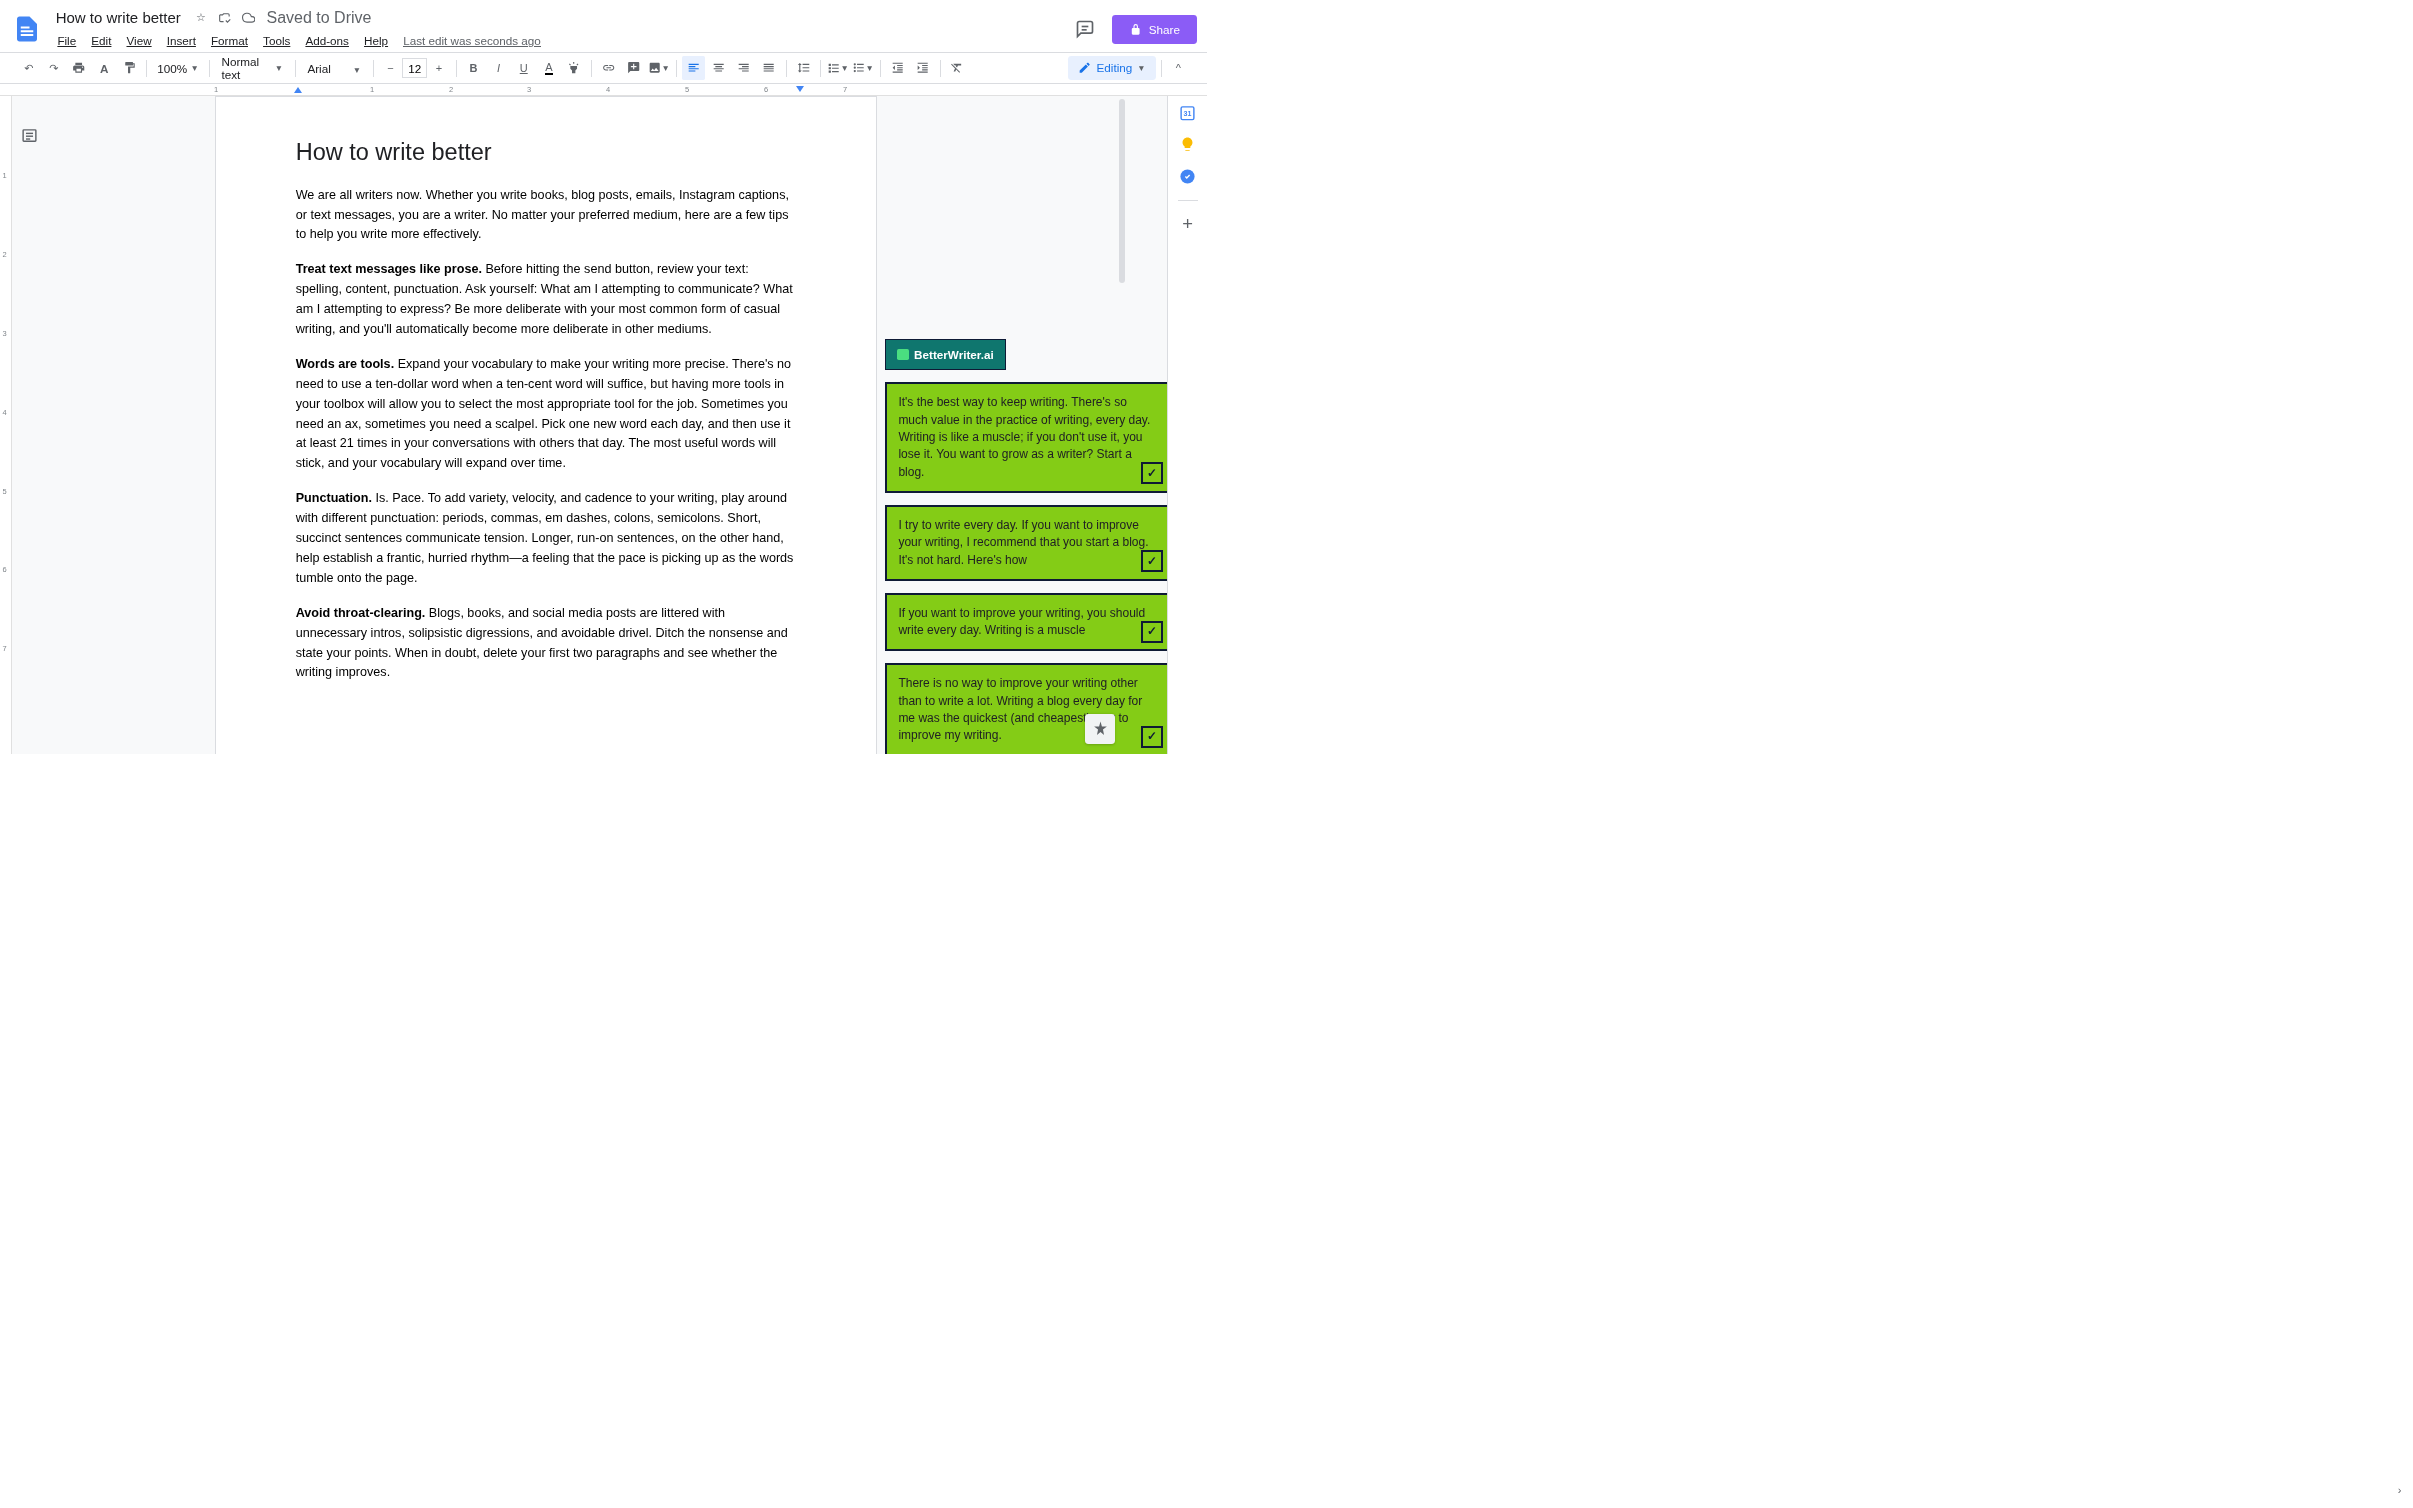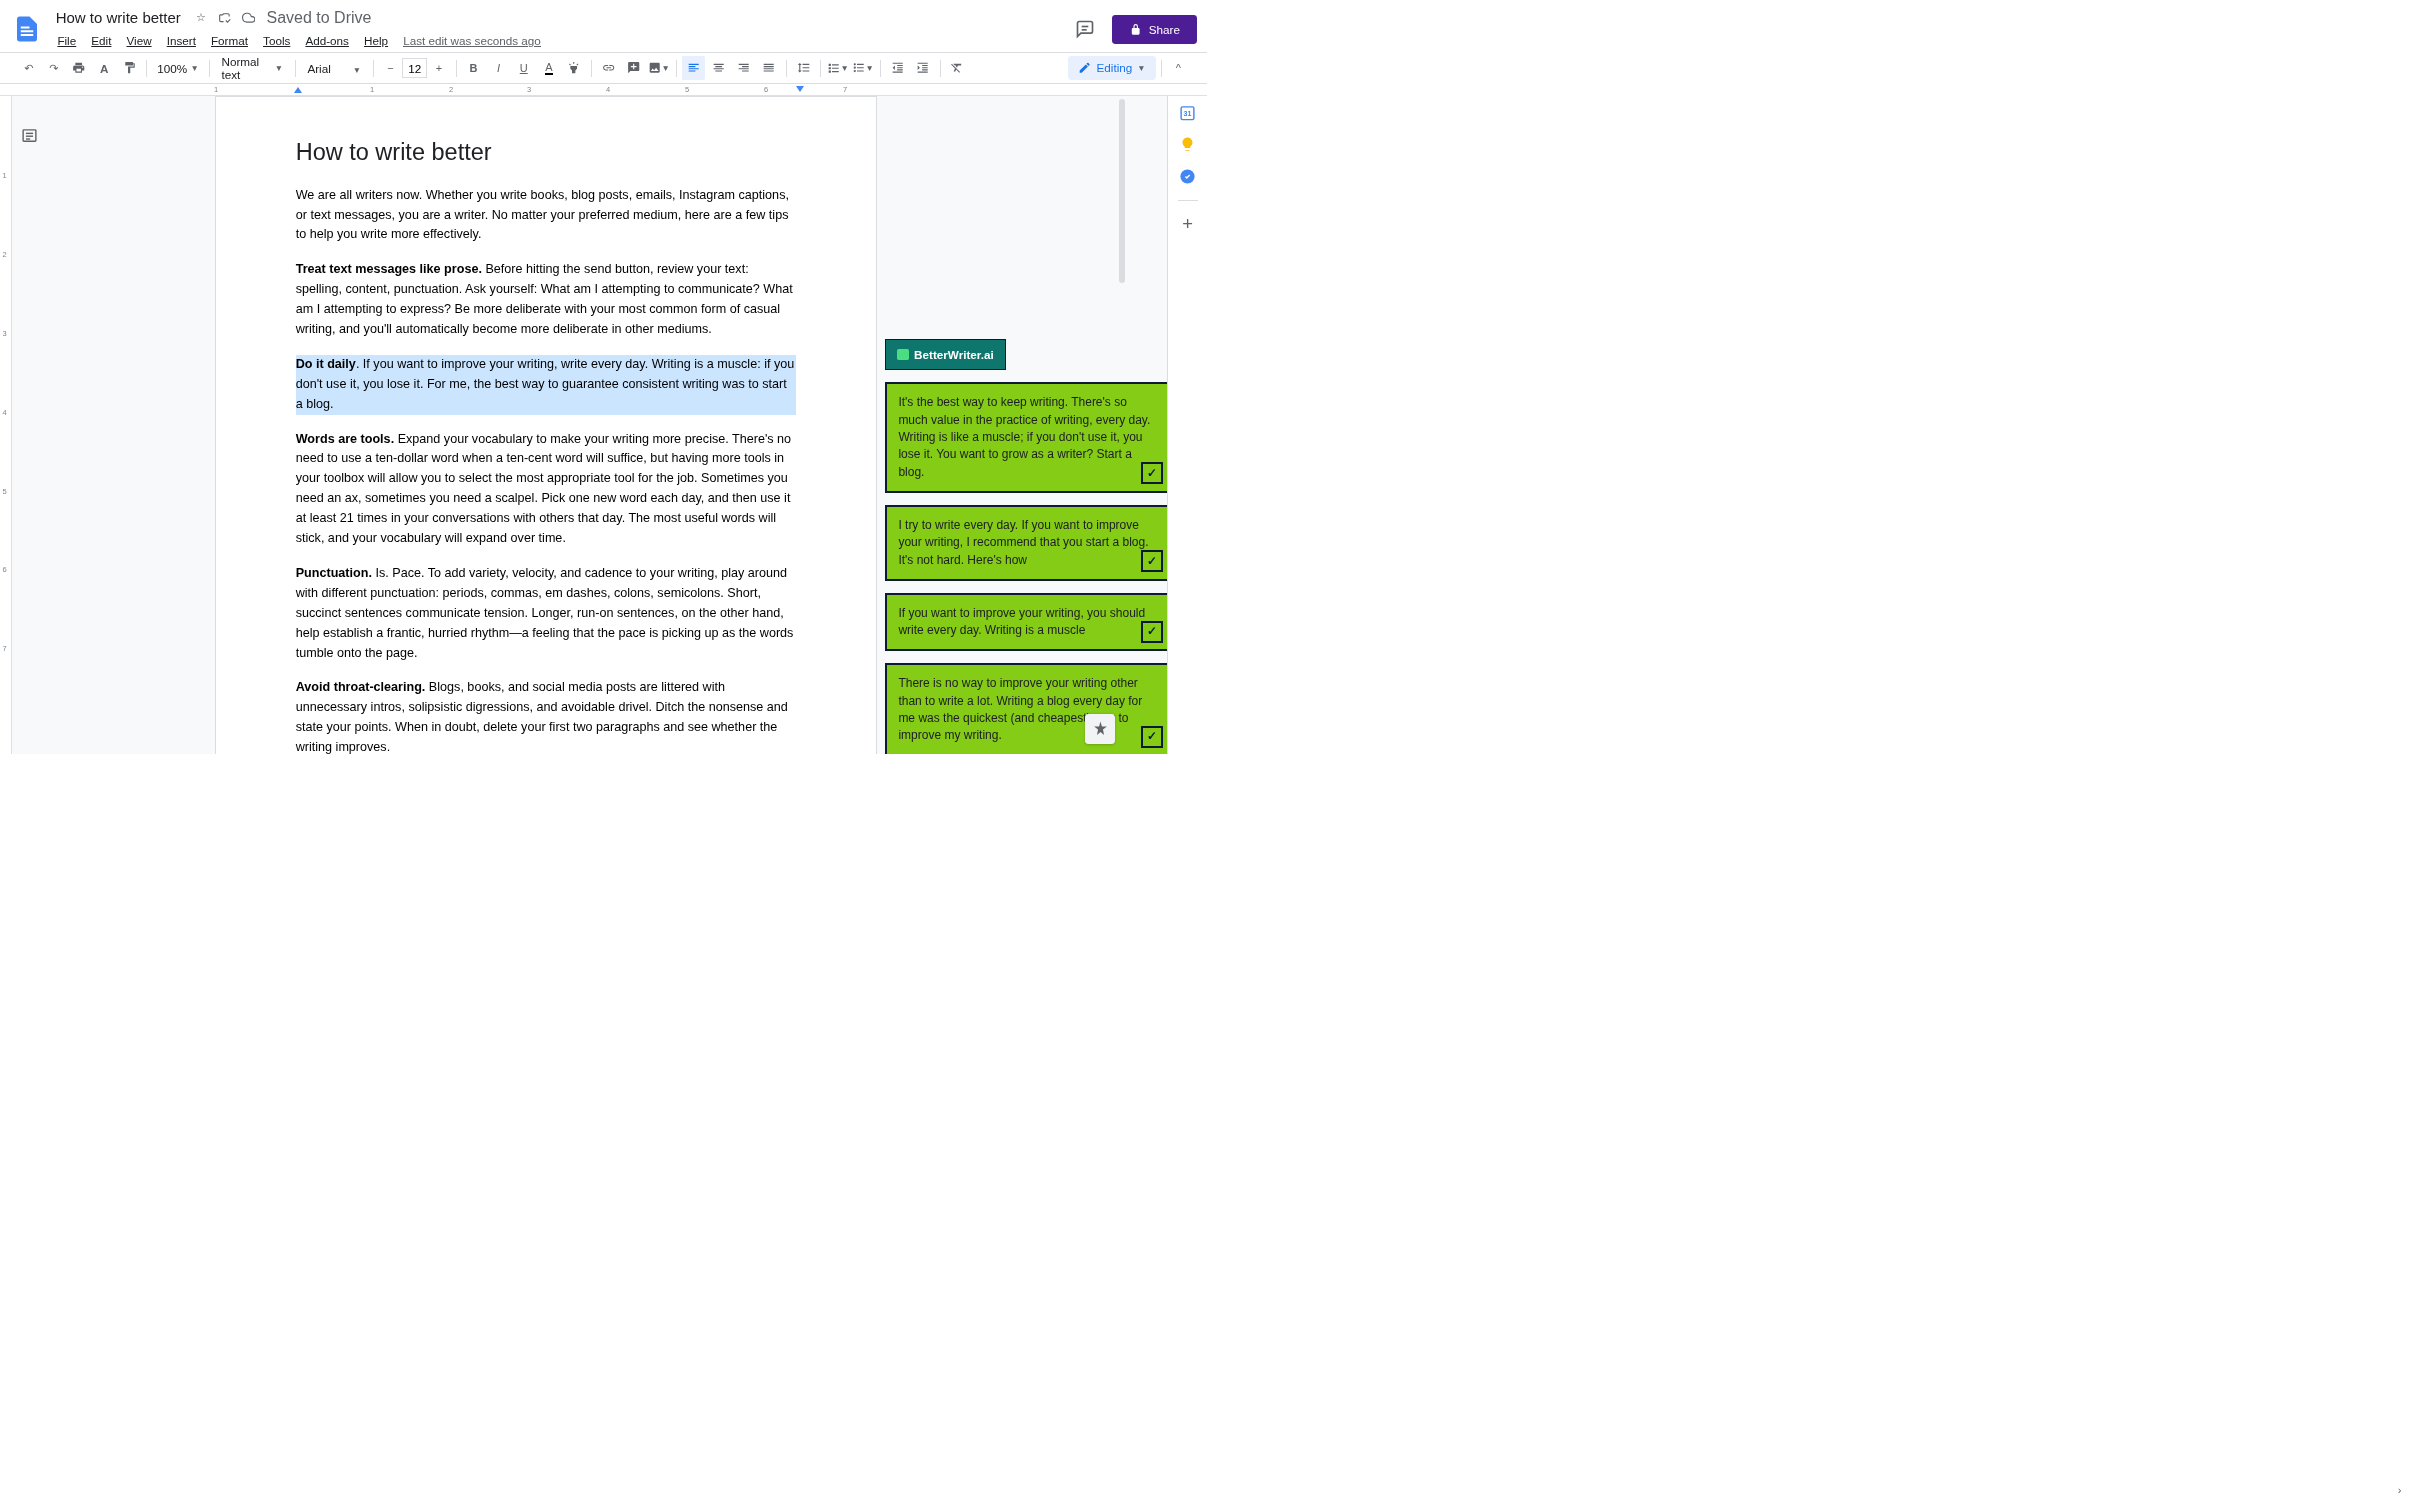--- a/index.html
+++ b/index.html
@@ -12,21 +12,21 @@
 .header-center { flex: 1; display: flex; flex-direction: column; }
 .title-row { display: flex; align-items: center; gap: 6.7px; height: 22px; }
 .doc-title { font-size: 15px; color: #202124; padding: 1.7px 5px; }
 .title-icon { color: #5f6368; width: 17px; height: 17px; display: flex; align-items: center; justify-content: center; cursor: pointer; }
 .saved-text { color: #5f6368; font-size: 16px; margin-left: 3px; }
 .menu-row { display: flex; gap: 1.7px; height: 23.5px; align-items: center; text-decoration: underline; }
 .menu-item { padding: 3.4px 6.7px; font-size: 11.7px; color: #202124; cursor: pointer; border-radius: 3.4px; }
 .last-edit { color: #5f6368; text-decoration: underline; font-size: 11.7px; margin-left: 6.7px; }
 .header-right { display: flex; align-items: center; gap: 10px; }
 .comment-btn { width: 34px; height: 34px; display: flex; align-items: center; justify-content: center; cursor: pointer; color: #5f6368; border-radius: 50%; }
-.share-btn { background: #4c1d95; color: #fff; padding: 7.5px 17px; border-radius: 3.4px; display: flex; align-items: center; gap: 6.7px; font-size: 11.7px; font-weight: 500; cursor: pointer; }
+.share-btn { background: #8b5cf6; color: #fff; padding: 7.5px 17px; border-radius: 3.4px; display: flex; align-items: center; gap: 6.7px; font-size: 11.7px; font-weight: 500; cursor: pointer; }
 
 
 .toolbar { height: 32px; border-top: 0.8px solid #dadce0; border-bottom: 0.8px solid #dadce0; display: flex; align-items: center; padding: 0 17px; gap: 1.7px; }
 .tb-btn { width: 23.5px; height: 23.5px; display: flex; align-items: center; justify-content: center; color: #5f6368; cursor: pointer; border-radius: 1.7px; }
 .tb-sep { width: 0.8px; height: 17px; background: #dadce0; margin: 0 3.4px; }
 .tb-zoom { display: flex; align-items: center; gap: 3.4px; padding: 0 5px; font-size: 11.7px; cursor: pointer; }
 .tb-styles { width: 75px; padding: 0 6.7px; font-size: 11.7px; cursor: pointer; display: flex; align-items: center; justify-content: center; }
 .tb-font { width: 67px; padding: 0 6.7px; font-size: 11.7px; cursor: pointer; display: flex; align-items: flex-end; justify-content: space-between; }
 .tb-fontsize { display: flex; align-items: center; }
 .tb-fontsize input { width: 25px; text-align: center; border: 0.8px solid #dadce0; font-size: 11.7px; height: 20px; }
@@ -309,21 +309,20 @@
           <line x1="7" y1="17" x2="13" y2="17"></line>
         </svg>
       </div>
   </div>
 
   <div class="doc-area">
     <div class="page">
       <div class="doc-heading">How to write better</div>
       <p class="doc-para">We are all writers now. Whether you write books, blog posts, emails, Instagram captions, or text messages, you are a writer. No matter your preferred medium, here are a few tips to help you write more effectively.</p>
       <p class="doc-para"><span class="bold">Treat text messages like prose.</span><span> Before hitting the send button, review your text: spelling, content, punctuation. Ask yourself: What am I attempting to communicate? What am I attempting to express? Be more deliberate with your most common form of casual writing, and you'll automatically become more deliberate in other mediums.</span></p>
-      <p class="doc-para highlighted"><span class="bold">Do it daily</span><span>. If you want to improve your writing, write every day. Writing is a muscle: if you don't use it, you lose it. For me, the best way to guarantee consistent writing was to start a blog.</span></p>
       <p class="doc-para"><span class="bold">Words are tools.</span><span> Expand your vocabulary to make your writing more precise. There's no need to use a ten-dollar word when a ten-cent word will suffice, but having more tools in your toolbox will allow you to select the most appropriate tool for the job. Sometimes you need an ax, sometimes you need a scalpel. Pick one new word each day, and then use it at least 21 times in your conversations with others that day. The most useful words will stick, and your vocabulary will expand over time.</span></p>
       <p class="doc-para"><span class="bold">Punctuation.</span><span> Is. Pace. To add variety, velocity, and cadence to your writing, play around with different punctuation: periods, commas, em dashes, colons, semicolons. Short, succinct sentences communicate tension. Longer, run-on sentences, on the other hand, help establish a frantic, hurried rhythm—a feeling that the pace is picking up as the words tumble onto the page.</span></p>
       <p class="doc-para"><span class="bold">Avoid throat-clearing.</span><span> Blogs, books, and social media posts are littered with unnecessary intros, solipsistic digressions, and avoidable drivel. Ditch the nonsense and state your points. When in doubt, delete your first two paragraphs and see whether the writing improves.</span></p>
 
     </div>
 
     <div class="suggestions">
       <div class="sugg-header">
           <span class="sugg-logo"></span>
           <span>BetterWriter.ai</span>

